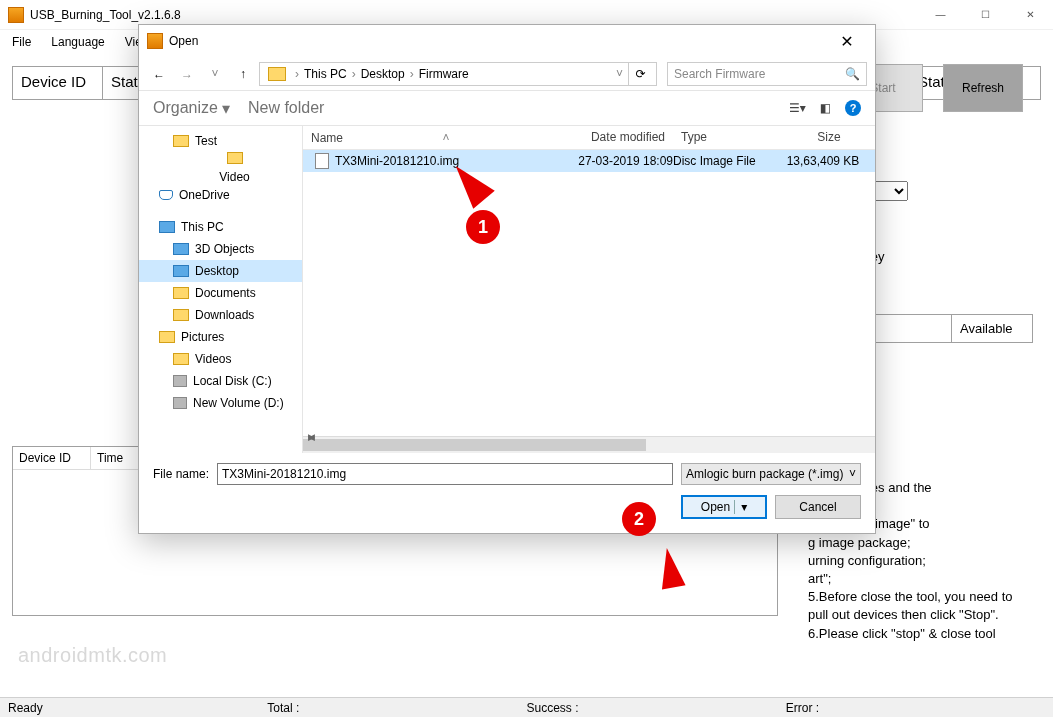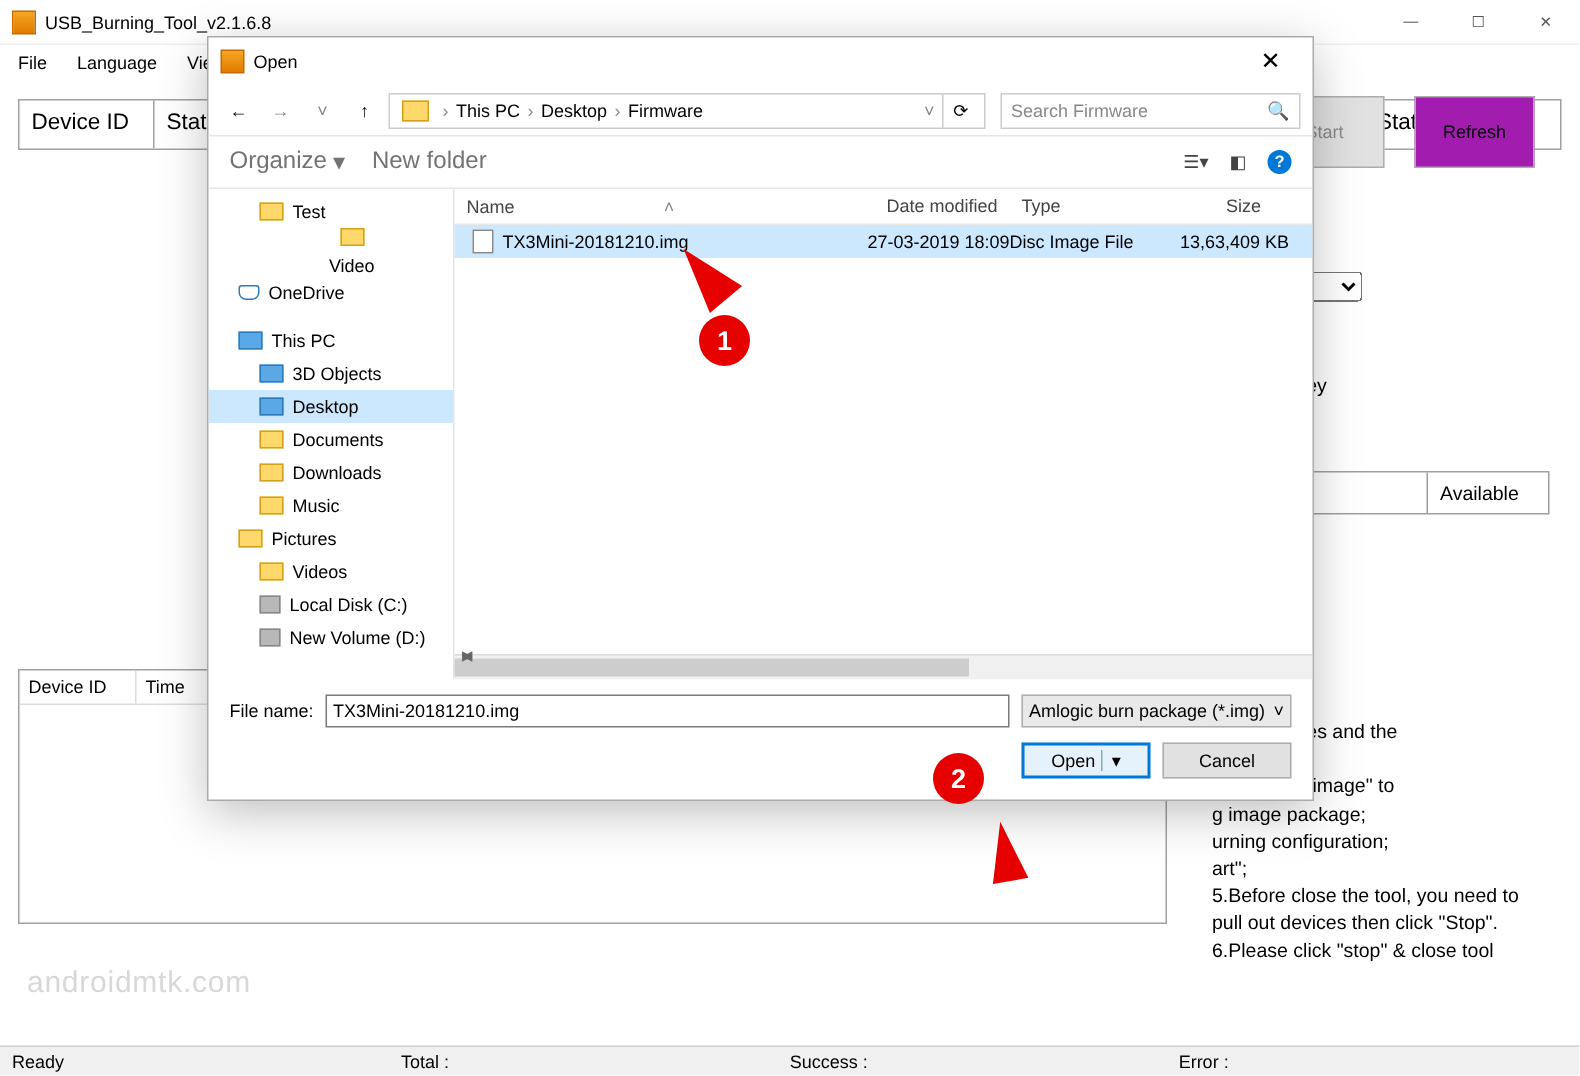--- a/index.html
+++ b/index.html
@@ -15,21 +15,21 @@
 
 .menubar { height: 24px; display: flex; align-items: center; padding: 0 4px; gap: 4px; }
 .menubar .menu-item { padding: 2px 8px; font-size: 12px; }
 
 
 .main { position: absolute; top: 54px; left: 0; right: 0; bottom: 20px; padding: 12px; }
 .grid-head { display: flex; border: 1px solid #a0a0a0; height: 34px; }
 .grid-head div { border-right: 1px solid #a0a0a0; padding: 6px 8px; font-size: 15px; }
 .grid-head .c1 { width: 90px; } .grid-head .c2 { flex: 1; } .grid-head .c3 { width: 90px; } .grid-head .c4 { width: 130px; border-right: none; }
 .start-btn { position: absolute; top: 10px; right: 130px; width: 80px; height: 48px; background: #e1e1e1; border: 1px solid #adadad; display: flex; align-items: center; justify-content: center; color: #888; }
-.refresh-btn { position: absolute; top: 10px; right: 30px; width: 80px; height: 48px; background: #a21caf; border: 1px solid #adadad; display: flex; align-items: center; justify-content: center; }
+.refresh-btn { position: absolute; top: 10px; right: 30px; width: 80px; height: 48px; background: #a3a3a3; border: 1px solid #adadad; display: flex; align-items: center; justify-content: center; }
 
 .right-panel { position: absolute; top: 82px; right: 20px; width: 225px; }
 .right-panel .line { padding: 3px 0; font-size: 13px; }
 .right-panel select { width: 100px; font-size: 12px; padding: 1px; }
 
 .disk-head { position: absolute; top: 260px; right: 20px; width: 225px; display: flex; border: 1px solid #a0a0a0; }
 .disk-head div { padding: 6px 8px; font-size: 13px; }
 .disk-head .d1 { flex: 1; border-right: 1px solid #a0a0a0; } .disk-head .d2 { width: 80px; }
 
 .help-text { position: absolute; top: 425px; right: 20px; width: 225px; font-size: 13px; line-height: 1.4; }
@@ -250,24 +250,20 @@
           <div class="picon"></div>
           <span>Desktop</span>
         </div>
         <div class="node" style="padding-left: 34px;">
           <div class="ficon"></div>
           <span>Documents</span>
         </div>
         <div class="node" style="padding-left: 34px;">
           <div class="ficon"></div>
           <span>Downloads</span>
-        </div>
-        <div class="node" style="padding-left: 34px;">
-          <div class="ficon"></div>
-          <span>Music</span>
         </div>
         <div class="node" style="">
           <div class="ficon"></div>
           <span>Pictures</span>
         </div>
         <div class="node" style="padding-left: 34px;">
           <div class="ficon"></div>
           <span>Videos</span>
         </div>
         <div class="node" style="padding-left: 34px;">

